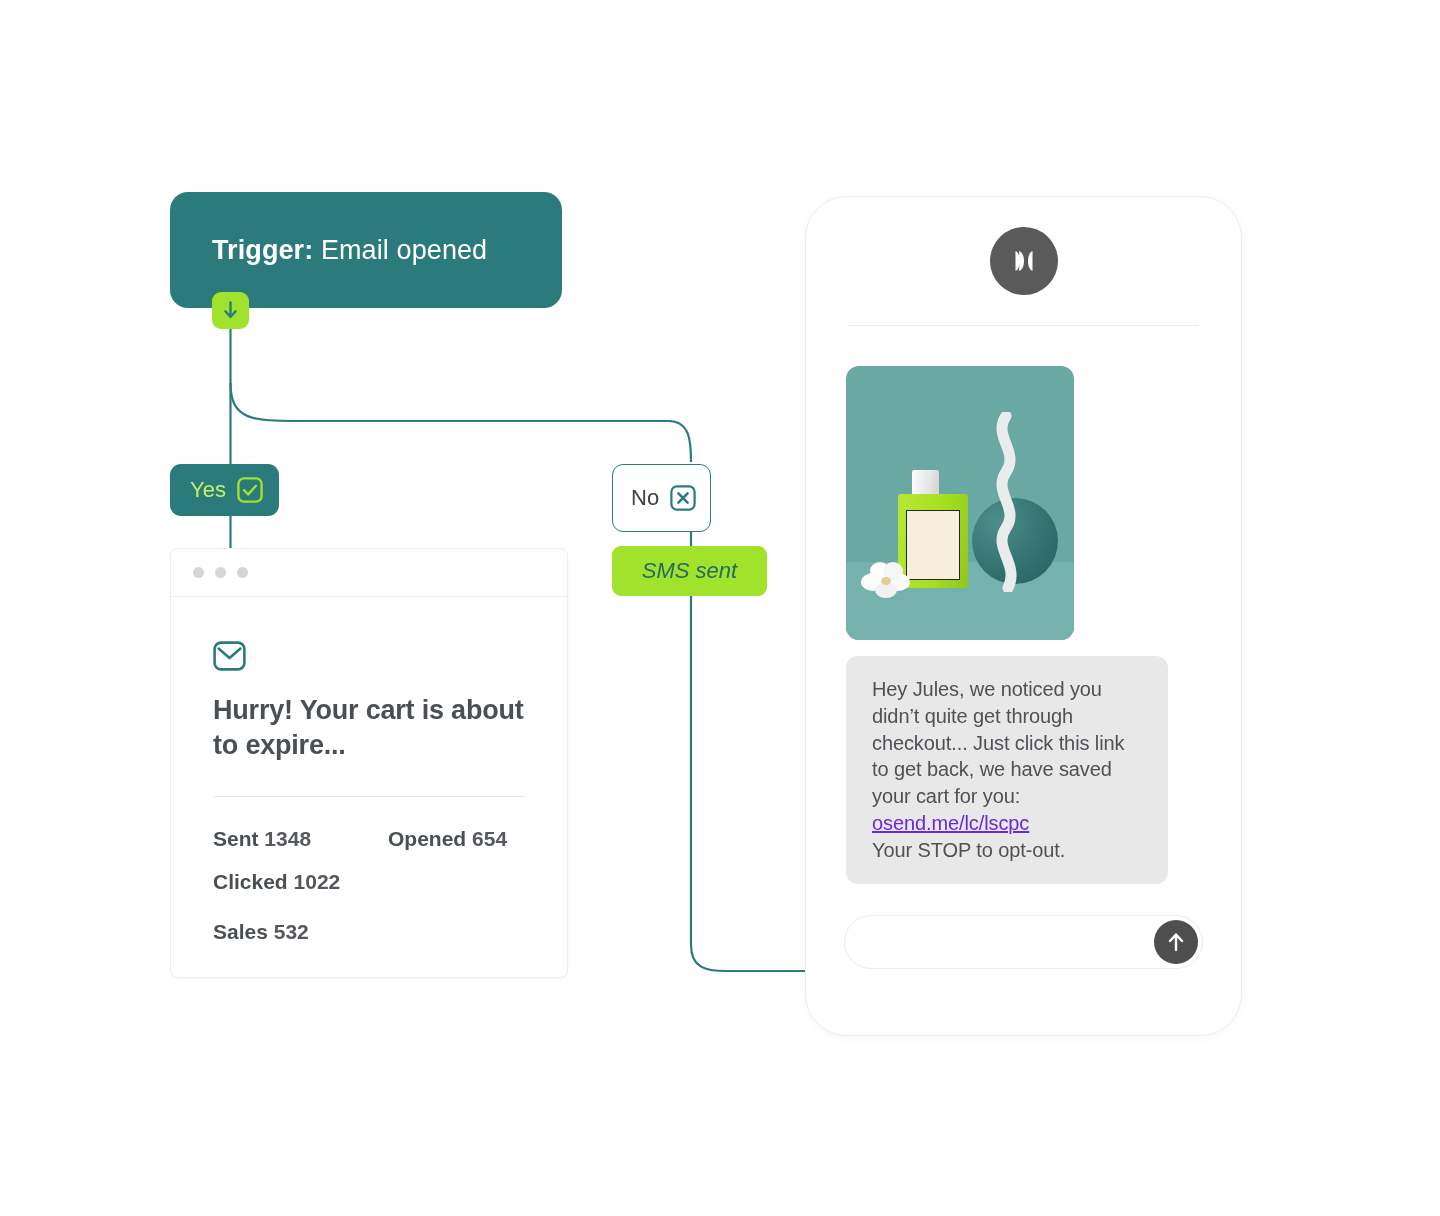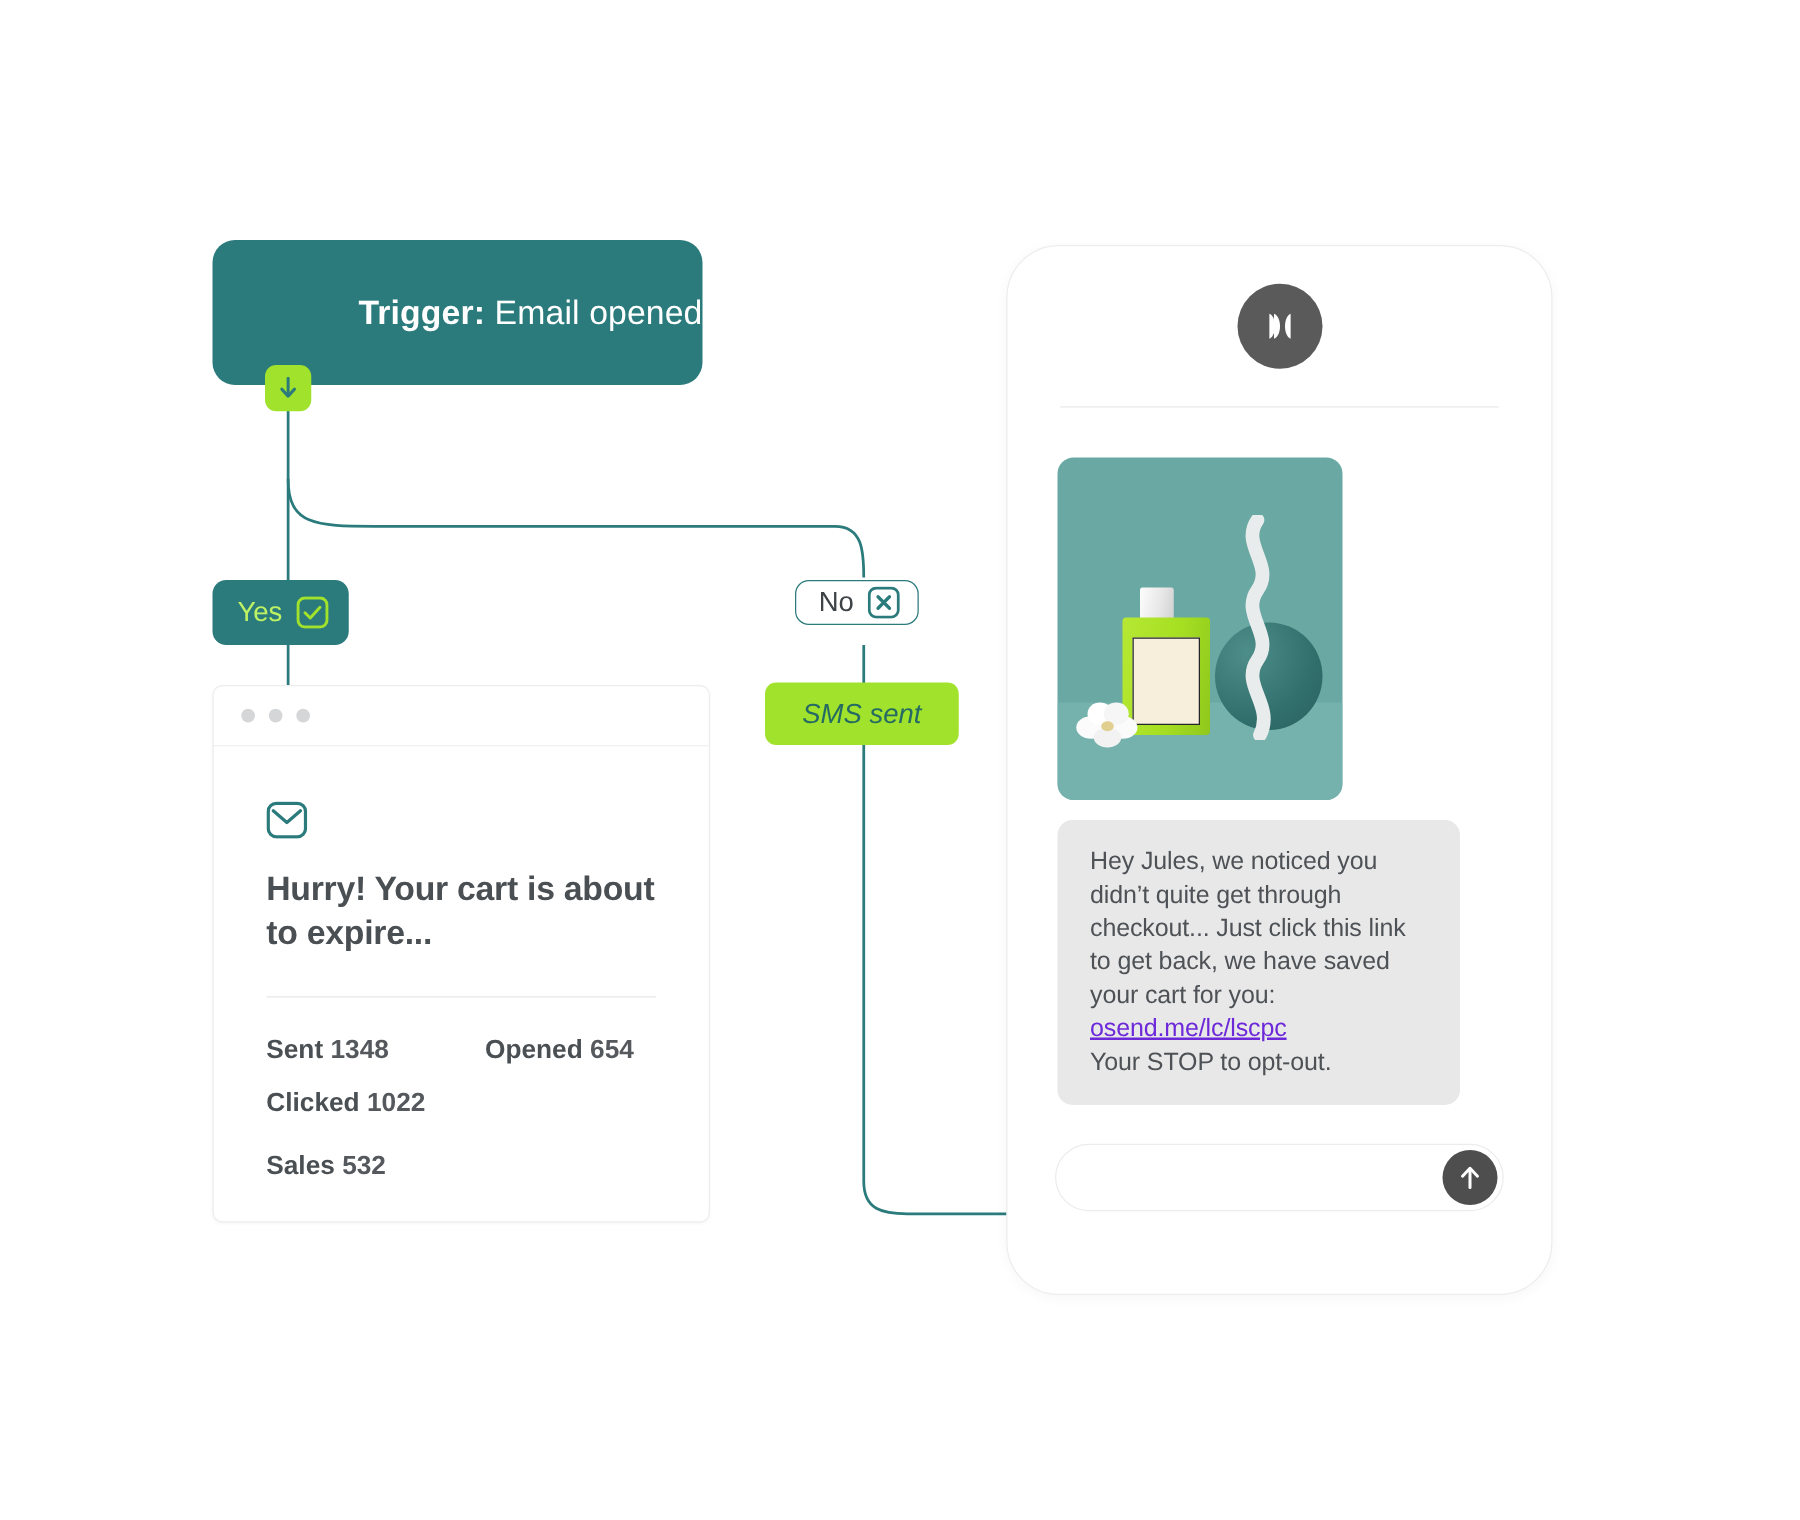--- a/index.html
+++ b/index.html
@@ -35,21 +35,20 @@
     left: 170px;
     top: 192px;
     width: 392px;
     height: 116px;
     background: #2b7b7c;
     border-radius: 18px;
     display: flex;
     align-items: center;
     box-sizing: border-box;
     padding-left: 42px;
-    justify-content: flex-end;
   }
   .trigger-text {
     color: #ffffff;
     font-size: 27px;
     letter-spacing: .1px;
   }
   .trigger-text .lbl {
     font-weight: 700;
   }
   .trigger-text .val {
@@ -85,23 +84,23 @@
     box-sizing: border-box;
   }
   .yes-badge .txt {
     color: #bef264;
     font-size: 22px;
   }
 
   
   .no-badge {
     position: absolute;
-    left: 636px;
+    left: 612px;
     top: 464px;
-    height: 36px;
+    height: 68px;
     background: #ffffff;
     border: 1.6px solid #2b7b7c;
     border-radius: 11px;
     display: flex;
     align-items: center;
     gap: 11px;
     padding: 0 14px 0 18px;
     box-sizing: border-box;
   }
   .no-badge .txt {

